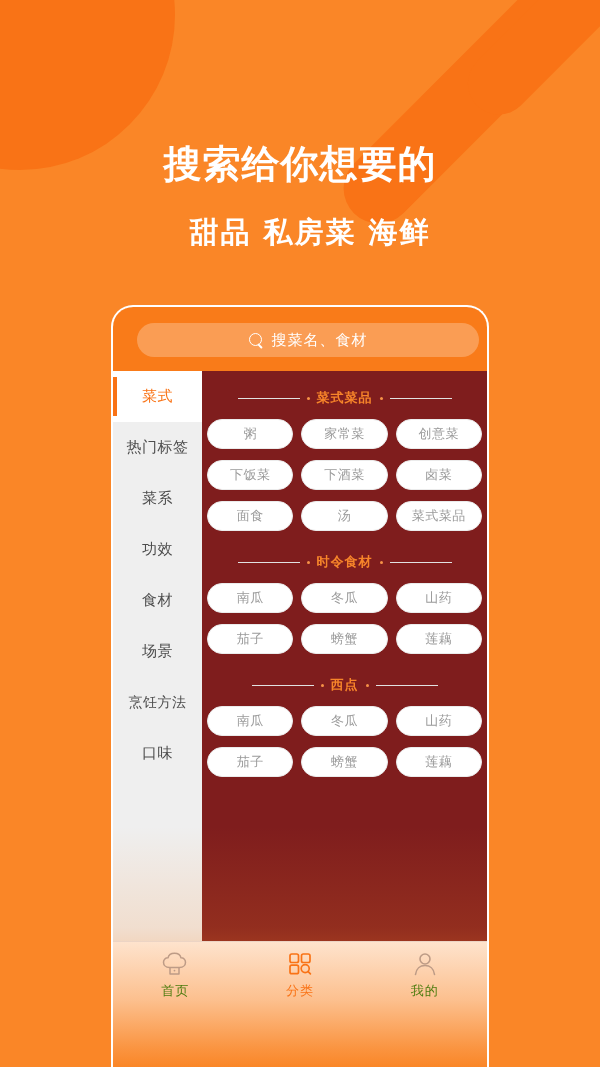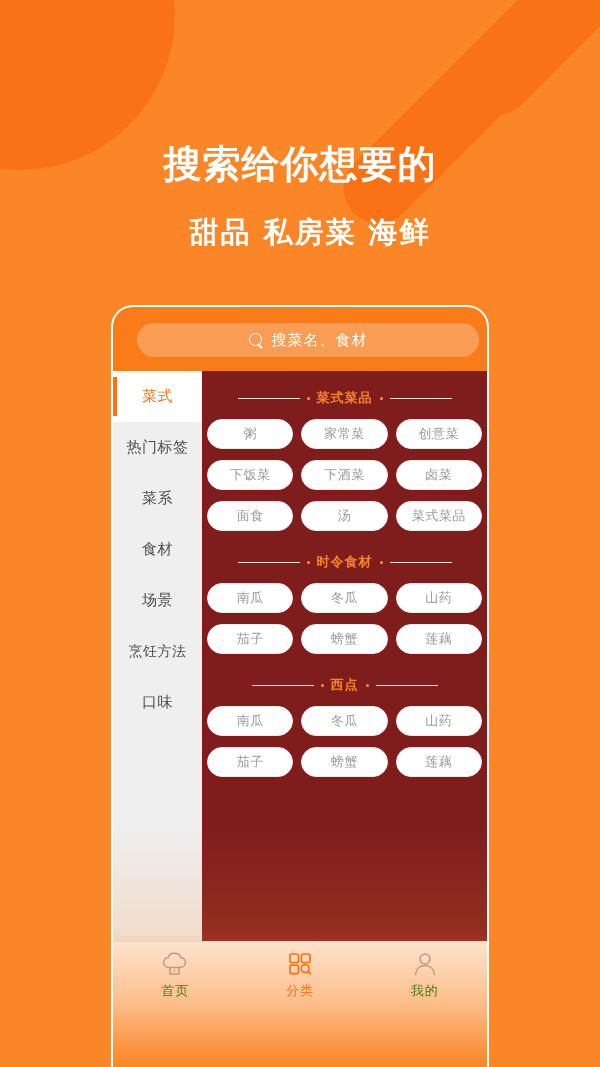--- a/index.html
+++ b/index.html
@@ -321,20 +321,23 @@
 
         <div id="sidebar">
           <div class="side-item active">
             <span>菜式</span>
           </div>
           <div class="side-item">
             <span>热门标签</span>
           </div>
           <div class="side-item">
             <span>菜系</span>
+          </div>
+          <div class="side-item">
+            <span>功效</span>
           </div>
           <div class="side-item">
             <span>食材</span>
           </div>
           <div class="side-item">
             <span>场景</span>
           </div>
           <div class="side-item narrow">
             <span>烹饪方法</span>
           </div>

